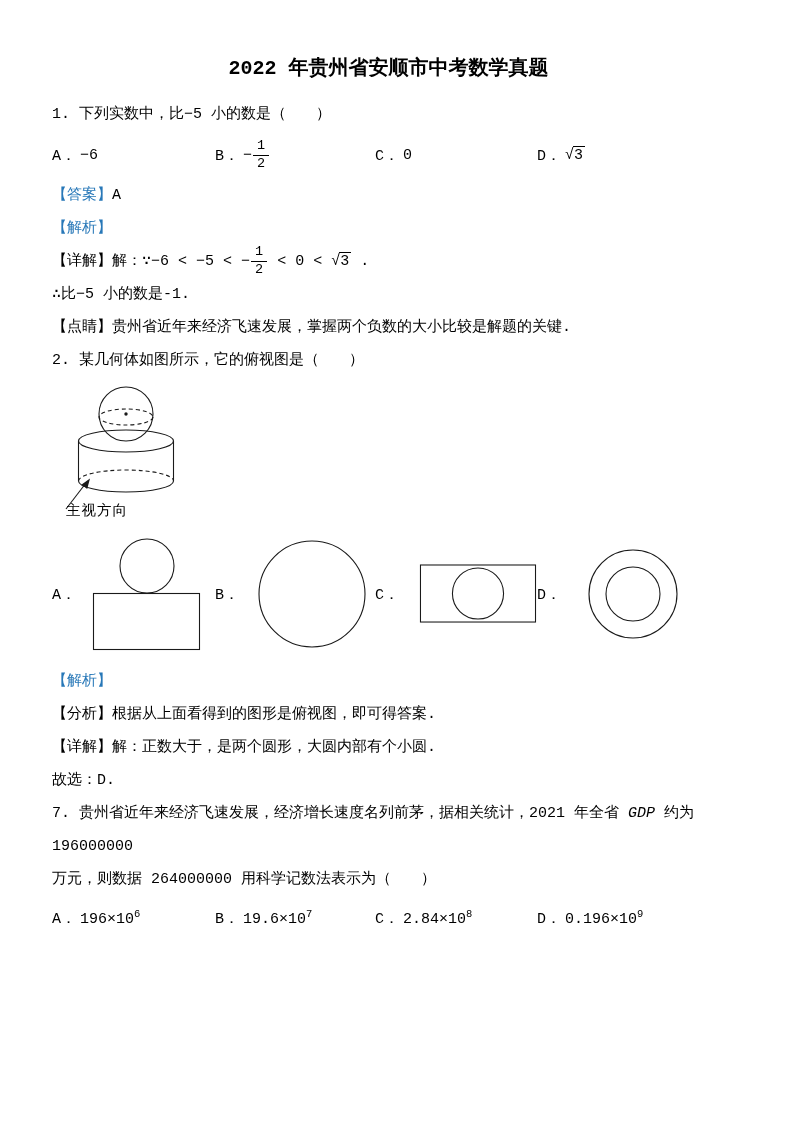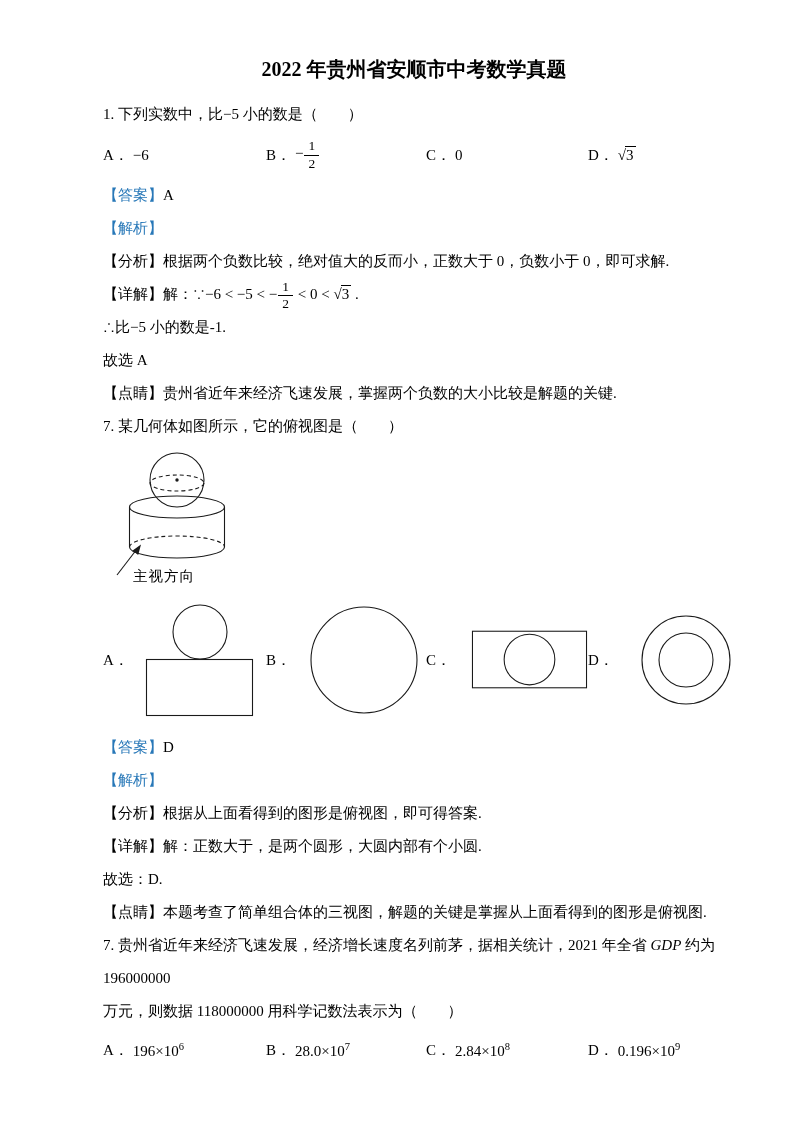--- a/index.html
+++ b/index.html
@@ -2,21 +2,21 @@
 <html><head>
 <meta charset="utf-8">
 <style>
   * { box-sizing: border-box; }
   html, body { margin: 0; padding: 0; background: #ffffff; }
   body {
     width: 793px; height: 1122px;
     font-family: "Liberation Serif", "DejaVu Serif", serif;
     font-size: 15px; color: #000; overflow: hidden;
   }
-  .page { padding: 54px 68px 0 103px; }
+  .page { padding: 54px 68px 0 52px; font-family: Liberation Mono, monospace; }
 
   .title {
     text-align: center; font-size: 20px; font-weight: 700;
     margin: 0 0 14px 0; line-height: 30px;
   }
   .section-heading { font-weight: 700; margin: 0 0 2px 0; line-height: 30px; }
 
   p.line { margin: 0; line-height: 33px; }
   .blue { color: #2878b8; }
 
@@ -44,21 +44,21 @@
   .sqrt-rad { display: inline-block; }
   .sqrt-body {
     display: inline-block; border-top: 1px solid #000;
     line-height: 1.15; padding: 0 2px 0 1px; margin-left: -1px;
   }
   .sup { font-size: 10.5px; vertical-align: 6px; }
   .italic { font-style: italic; }
 
   
   .figure { position: relative; height: 146px; margin: 4px 0 6px 2px; width: 220px; }
-  .fig-label { position: absolute; left: 28px; top: 120px; font-size: 14.5px; letter-spacing: 1px; }
+  .fig-label { position: absolute; left: 12px; top: 120px; font-size: 14.5px; letter-spacing: 1px; }
 
   .shape-row { min-height: 122px; margin: 2px 0 10px 0; }
   svg .st { fill: none; stroke: #1a1a1a; stroke-width: 1.1; }
   svg .dash { stroke-dasharray: 4 3; }
 </style>
 </head>
 <body>
 
 <div class="page">
 
@@ -83,31 +83,29 @@
     <span class="optcell">
       <span class="olabel">D．</span>
       <span class="math sqrt"><span class="sqrt-rad">√</span><span class="sqrt-body">3</span></span>
     </span>
   </div>
 
   <p class="line"><span class="blue" style="color: rgb(40, 120, 184);">【答案】</span><span>A</span></p>
 
   <p class="line"><span class="blue" style="color: rgb(40, 120, 184);">【解析】</span></p>
 
-  <p class="line">【分析】根据两个负数比较，绝对值大的反而小，正数大于 0，负数小于 0，即可求解.</p>
 
   <p class="line">
     <span>【详解】解：∵</span><span class="math"><span>−6 &lt; −5 &lt; −</span><span class="frac"><span class="num">1</span><span class="den">2</span></span><span> &lt; 0 &lt; </span><span class="sqrt"><span class="sqrt-rad">√</span><span class="sqrt-body">3</span></span><span> .</span></span>
   </p>
 
   <p class="line">∴比−5 小的数是-1.</p>
-  <p class="line">故选 A</p>
   <p class="line">【点睛】贵州省近年来经济飞速发展，掌握两个负数的大小比较是解题的关键.</p>
 
-  <p class="line">7. 某几何体如图所示，它的俯视图是（　　）</p>
+  <p class="line">2. 某几何体如图所示，它的俯视图是（　　）</p>
 
   <div class="figure">
     <svg width="210" height="140" viewBox="0 0 210 140">
 
       <g>
         <ellipse class="st" cx="72" cy="60" rx="47.5" ry="11"></ellipse>
         <line class="st" x1="24.5" y1="60" x2="24.5" y2="100"></line>
         <line class="st" x1="119.5" y1="60" x2="119.5" y2="100"></line>
         <path class="st" d="M24.5,100 C24.5,106.1 45.8,111 72,111 C98.2,111 119.5,106.1 119.5,100"></path>
         <path class="st dash" d="M24.5,100 C24.5,93.9 45.8,89 72,89 C98.2,89 119.5,93.9 119.5,100"></path>
@@ -150,40 +148,38 @@
     </span>
     <span class="optcell">
       <span class="olabel">D．</span>
       <svg width="92" height="92" viewBox="0 0 92 92" style="margin-left:22px;">
         <circle class="st" cx="46" cy="46" r="44"></circle>
         <circle class="st" cx="46" cy="46" r="27"></circle>
       </svg>
     </span>
   </div>
 
-  <p class="line"><span class="blue" style="color: rgb(40, 120, 184);">【答案】</span><span>D</span></p>
 
   <p class="line"><span class="blue" style="color: rgb(40, 120, 184);">【解析】</span></p>
 
   <p class="line">【分析】根据从上面看得到的图形是俯视图，即可得答案.</p>
   <p class="line">【详解】解：正数大于，是两个圆形，大圆内部有个小圆.</p>
   <p class="line">故选：D.</p>
-  <p class="line">【点睛】本题考查了简单组合体的三视图，解题的关键是掌握从上面看得到的图形是俯视图.</p>
 
   <p class="line"><span>7. 贵州省近年来经济飞速发展，经济增长速度名列前茅，据相关统计，2021 年全省 </span><span class="italic">GDP</span><span> 约为 196000000</span></p>
-  <p class="line">万元，则数据 118000000 用科学记数法表示为（　　）</p>
+  <p class="line">万元，则数据 264000000 用科学记数法表示为（　　）</p>
 
   <div class="optgrid q3-opts">
     <span class="optcell">
       <span class="olabel">A．</span>
       <span class="math"><span>196×10</span><span class="sup">6</span></span>
     </span>
     <span class="optcell">
       <span class="olabel">B．</span>
-      <span class="math"><span>28.0×10</span><span class="sup">7</span></span>
+      <span class="math"><span>19.6×10</span><span class="sup">7</span></span>
     </span>
     <span class="optcell">
       <span class="olabel">C．</span>
       <span class="math"><span>2.84×10</span><span class="sup">8</span></span>
     </span>
     <span class="optcell">
       <span class="olabel">D．</span>
       <span class="math"><span>0.196×10</span><span class="sup">9</span></span>
     </span>
   </div>

